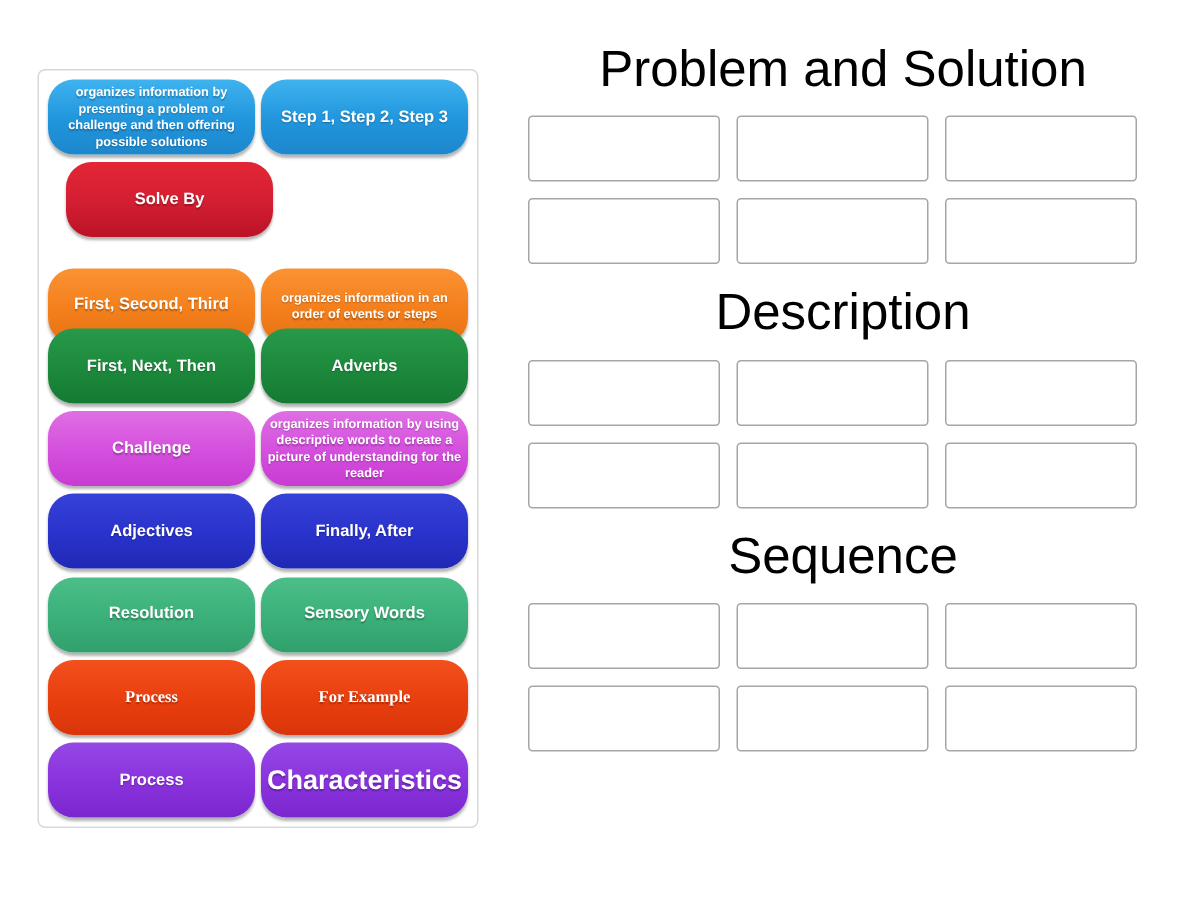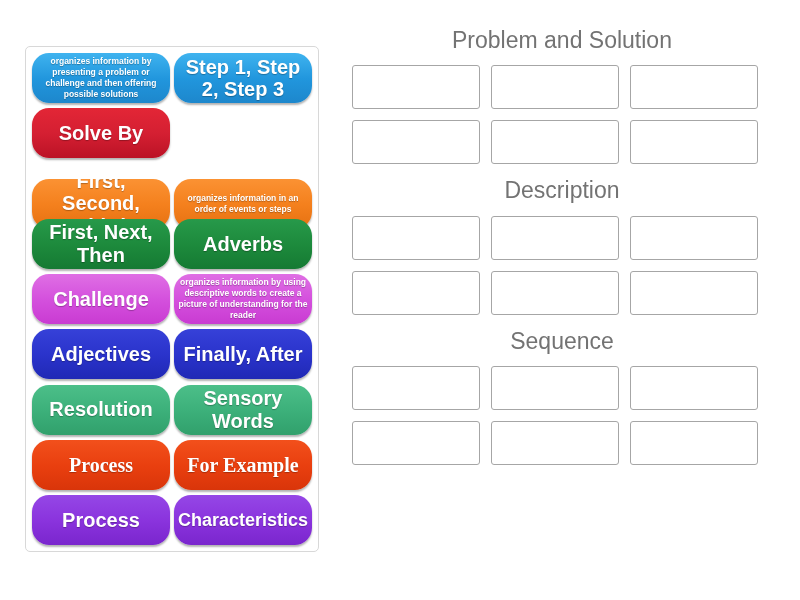--- a/index.html
+++ b/index.html
@@ -55,27 +55,27 @@
     font-weight: bold;
     line-height: 1.12;
     padding: 2px 4px;
     box-shadow: 0 2px 2px rgba(0,0,0,0.30);
     text-shadow: 0 1px 1px rgba(0,0,0,0.28);
     cursor: move;
     user-select: none;
     overflow: hidden;
   }
 
-  .tile.big   { font-size: 20px; }
+  .tile.big   { font-size: 11px; }
   .tile.mid   { font-size: 18px; }
   .tile.small { font-size: 8.5px; line-height: 1.28; font-weight: bold; }
 
   
   .c-blue      { background: linear-gradient(180deg, #3fb3ef 0%, #2196dd 52%, #1d87cc 100%); }
-  .c-red       { background: linear-gradient(180deg, #e32636 0%, #d41f32 52%, #bb1226 100%); }
+  .c-red       { background: linear-gradient(180deg, #e32636 0%, #d41f32 52%, #bb1226 100%); margin-left: 12px; }
   .c-orange    { background: linear-gradient(180deg, #fb9233 0%, #f4801d 52%, #e57112 100%); margin-top: 15px; }
   .c-green     { background: linear-gradient(180deg, #27994a 0%, #1d8a3c 52%, #157a33 100%); }
   .c-magenta   { background: linear-gradient(180deg, #df6fe4 0%, #d450dd 52%, #c93bd2 100%); }
   .c-royal     { background: linear-gradient(180deg, #3641d8 0%, #2a33cb 52%, #2029b5 100%); }
   .c-seagreen  { background: linear-gradient(180deg, #4cbf89 0%, #3cb07a 52%, #31a06c 100%); }
   .c-redorange { background: linear-gradient(180deg, #f2501c 0%, #e93f0f 52%, #d9350a 100%); font-family: Liberation Serif, serif; }
   .c-purple    { background: linear-gradient(180deg, #9547e6 0%, #8a33dd 52%, #7a26cd 100%); }
 
   
   .categories {
@@ -85,23 +85,23 @@
     width: 420px;
     height: 540px;
   }
 
   .category {
     margin-bottom: 14px;
   }
 
   .category-title {
     text-align: center;
-    font-size: 23px;
+    font-size: 34px;
     font-weight: normal;
-    color: #737373;
+    color: #000000;
     line-height: 1.1;
     margin: 0 0 12px 0;
     font-family: "Liberation Sans", sans-serif;
     user-select: none;
   }
 
   .slot-grid {
     display: flex;
     flex-wrap: wrap;
     gap: 11px 11px;

